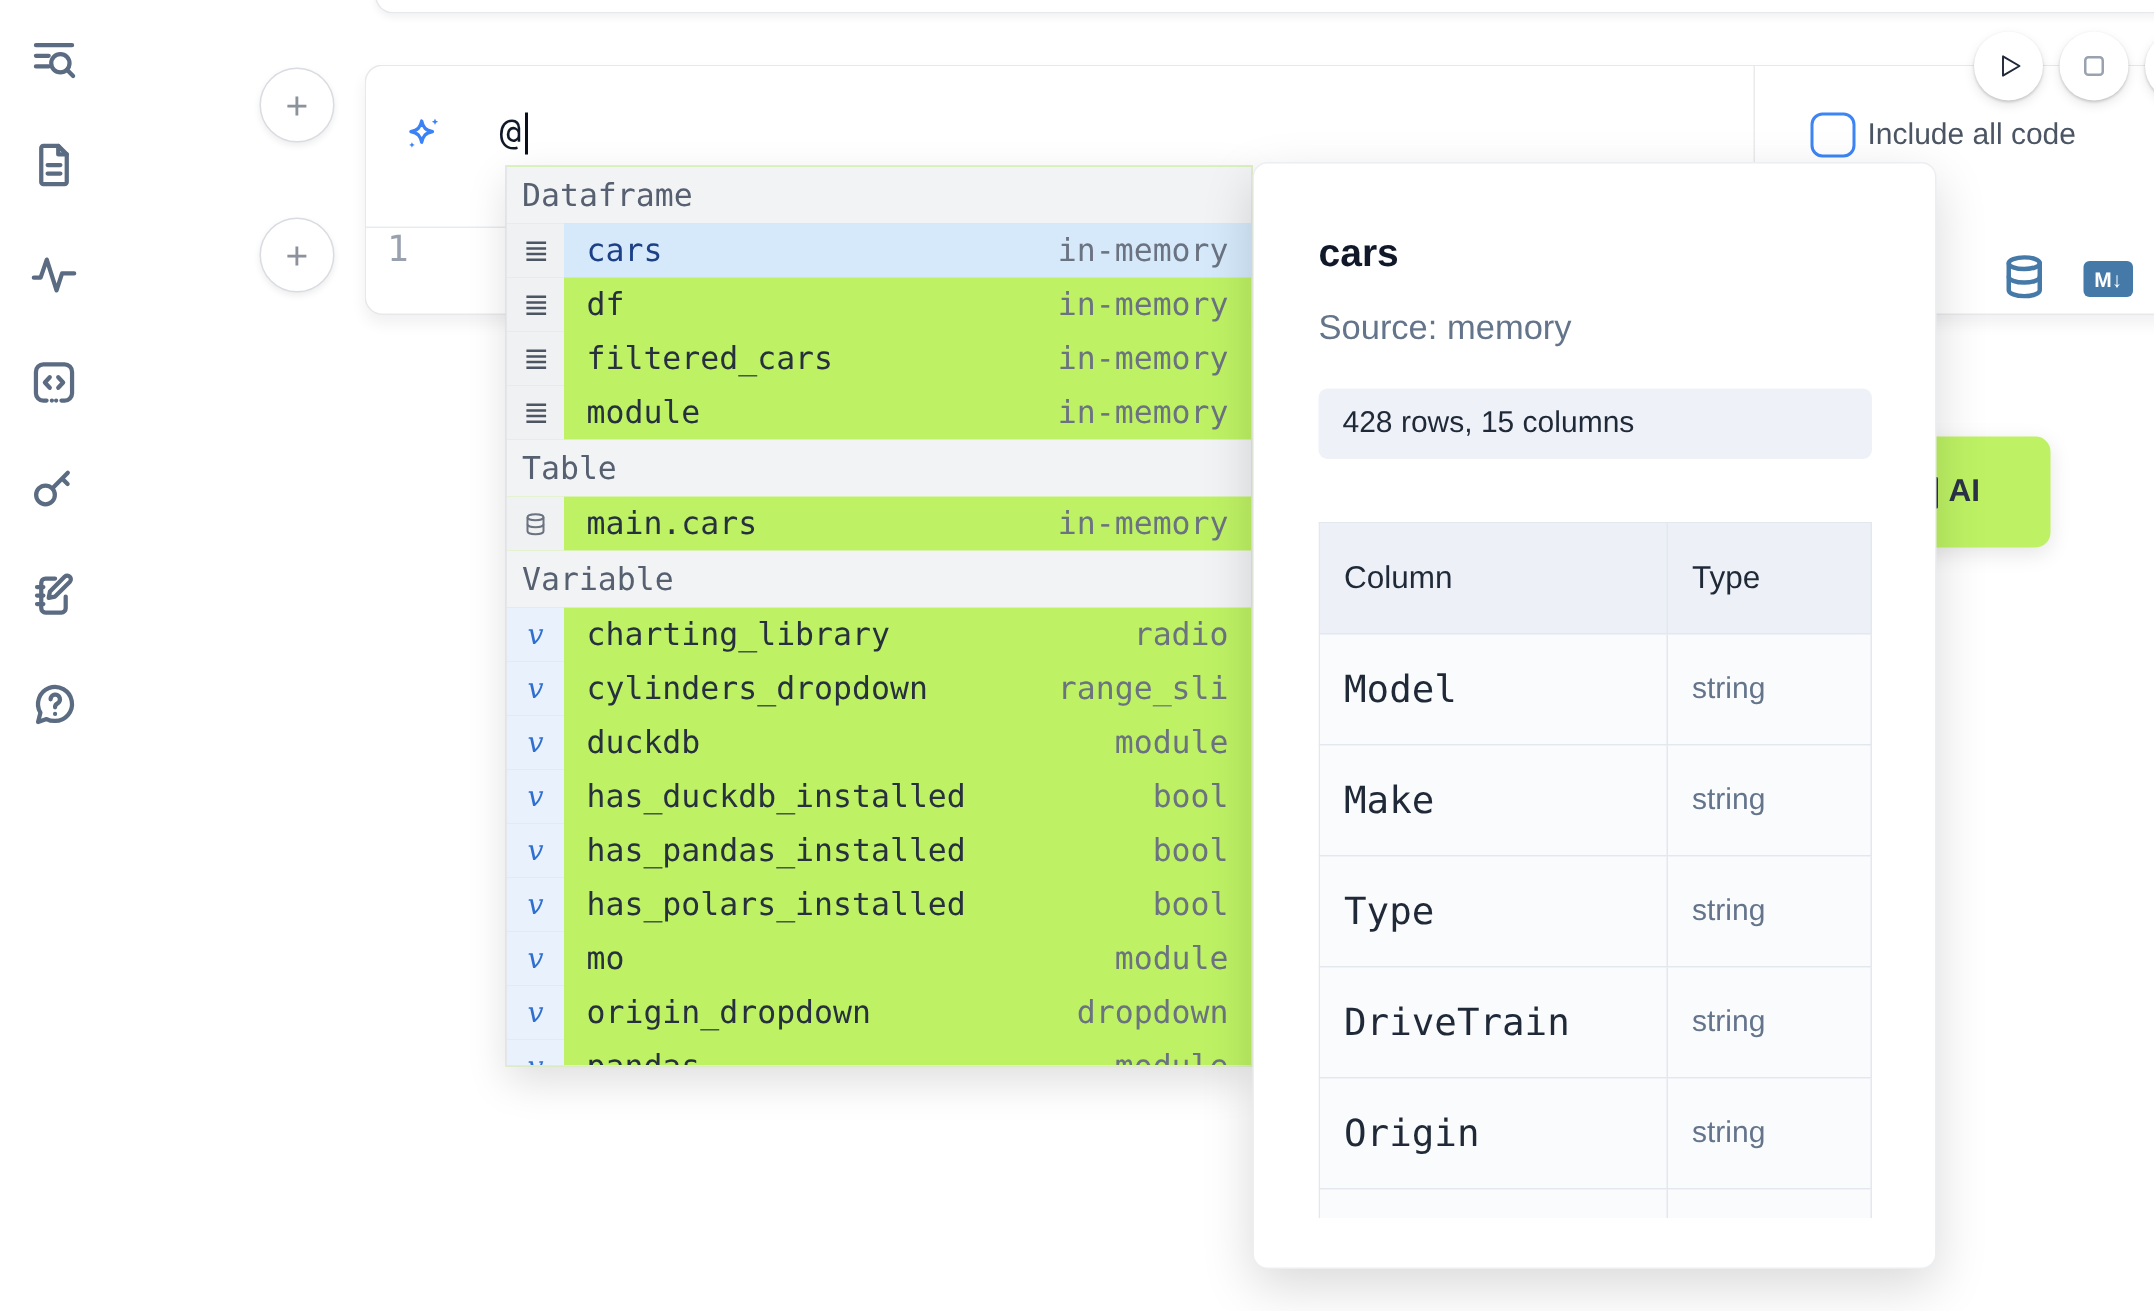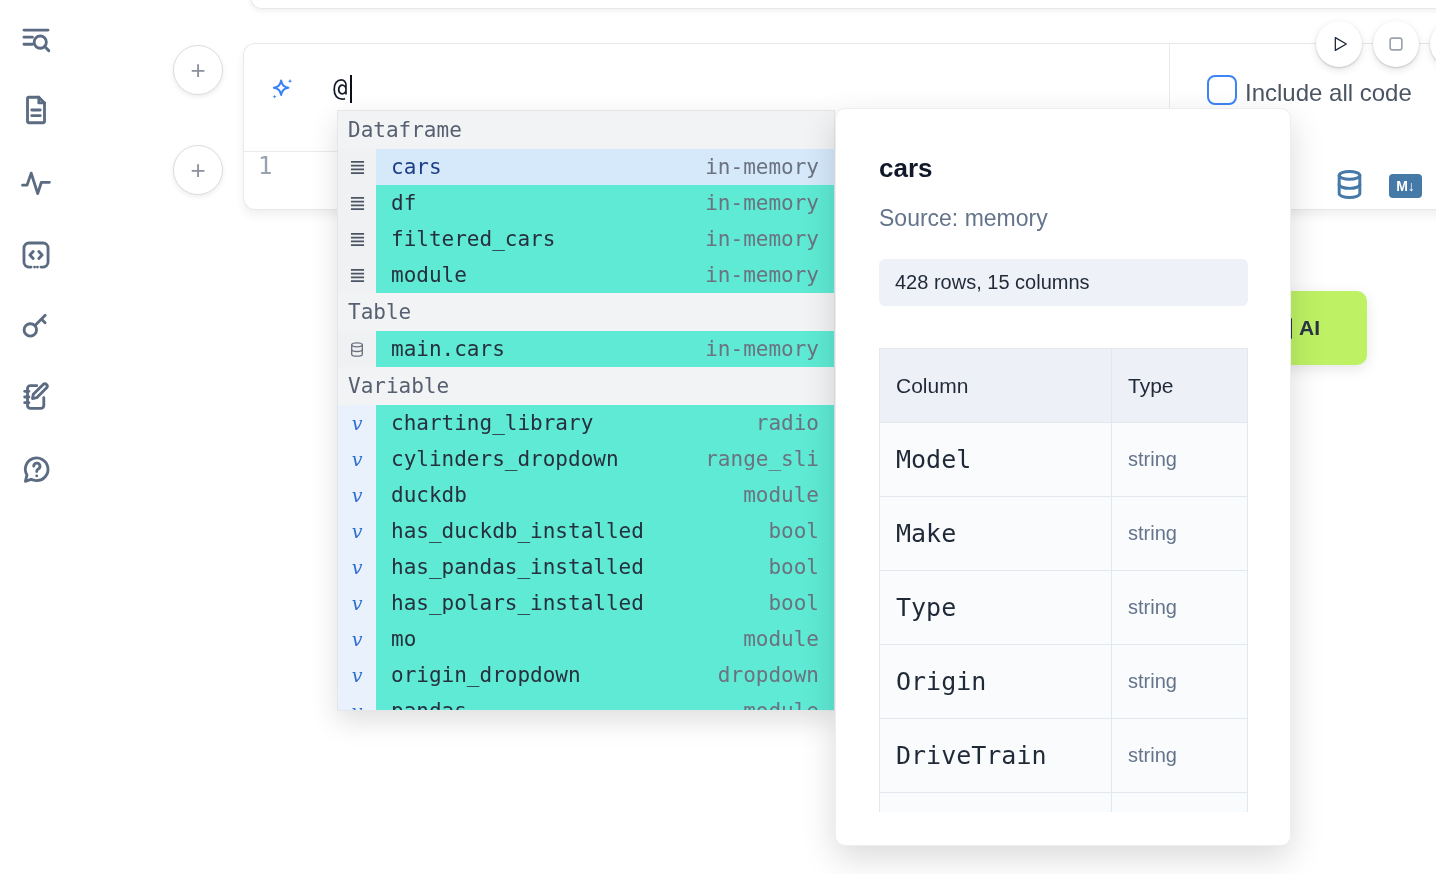--- a/index.html
+++ b/index.html
@@ -34,30 +34,30 @@
   .sparkle-icon svg { width:30px; height:30px; }
   .prompt-text { font-family:"DejaVu Sans Mono", monospace; font-size:24px; color:#111827; }
   .caret { width:2px; height:28px; background:#0b0f19; }
 
   .run-btn { border-radius:50%; background:#fff; border:none;
              box-shadow:0 1px 2px rgba(0,0,0,.18), 0 3px 8px rgba(0,0,0,.10);
              display:flex; align-items:center; justify-content:center; z-index:3; }
 
   .checkbox { width:30px; height:30px; border:2px solid #3d84f5; border-radius:8px;
               background:#fff; z-index:2; }
-  .checkbox-label { font-size:24px; color:#4b5563; z-index:2; }
+  .checkbox-label { font-size:20px; color:#4b5563; z-index:2; }
 
   .line-number { font-family:"DejaVu Sans Mono", monospace; font-size:24px; color:#99a1ae; }
   .md-badge { background:#4479a8; color:#fff; border-radius:4px; width:33px; height:24px;
               font-size:14px; font-weight:bold; display:flex; align-items:center;
               justify-content:center; letter-spacing:0; z-index:2;
               font-family:"Liberation Sans", sans-serif; }
 
   
-  .dropdown { left:337px; top:110px; width:498px; height:601px; background:#5eead4;
+  .dropdown { left:337px; top:110px; width:498px; height:601px; background:#bef264;
               border:1px solid #e4e6ea; box-shadow:0 10px 26px rgba(0,0,0,.13);
               overflow:hidden; z-index:5;
               font-family:"DejaVu Sans Mono", monospace; font-size:21px; }
   .ac-row { display:flex; align-items:center; }
   .ac-row.section { height:38px; background:#f2f3f5; color:#566070; padding-left:10px; }
   .ac-row.entry { height:36px; }
   .gutter { width:38px; height:100%; background:#f0f1f3; display:flex;
             align-items:center; justify-content:center; flex:none; }
   .ac-row.entry:has(.vglyph) .gutter { background:#e9f1fc; }
   .ac-main { flex:1; height:100%; display:flex; align-items:center; padding:0 15px;
@@ -441,26 +441,26 @@
               <td class="col-name">Make</td>
               <td class="col-type">string</td>
             </tr>
 
             <tr>
               <td class="col-name">Type</td>
               <td class="col-type">string</td>
             </tr>
 
             <tr>
+              <td class="col-name">DriveTrain</td>
+              <td class="col-type">string</td>
+            </tr>
+
+            <tr>
               <td class="col-name">Origin</td>
-              <td class="col-type">string</td>
-            </tr>
-
-            <tr>
-              <td class="col-name">DriveTrain</td>
               <td class="col-type">string</td>
             </tr>
 
             <tr>
               <td class="col-name"></td>
               <td class="col-type"></td>
             </tr>
           </tbody>
       </table>
     </div>

